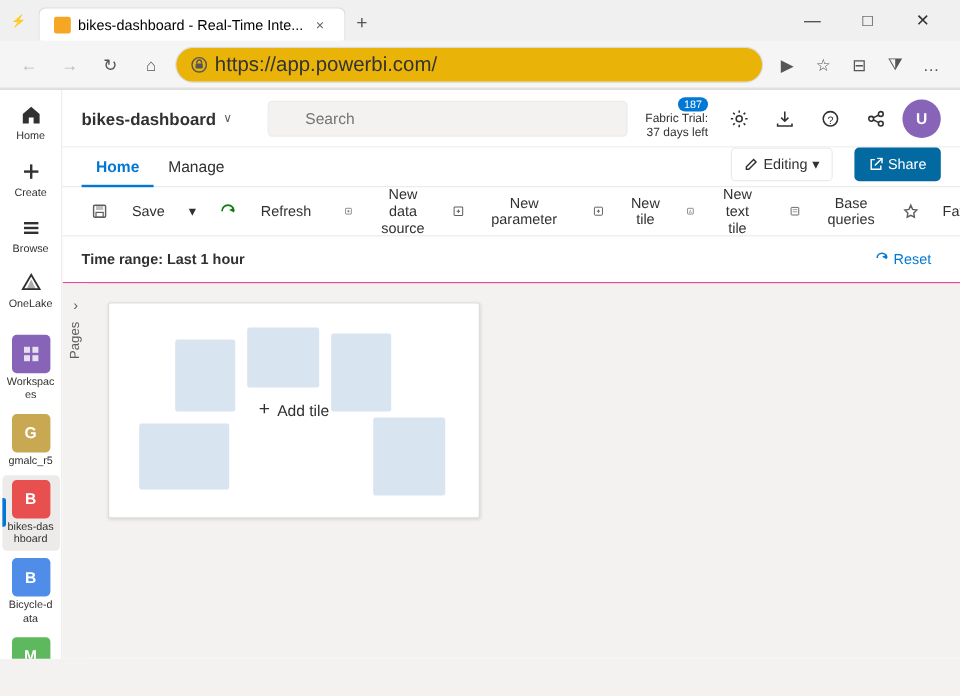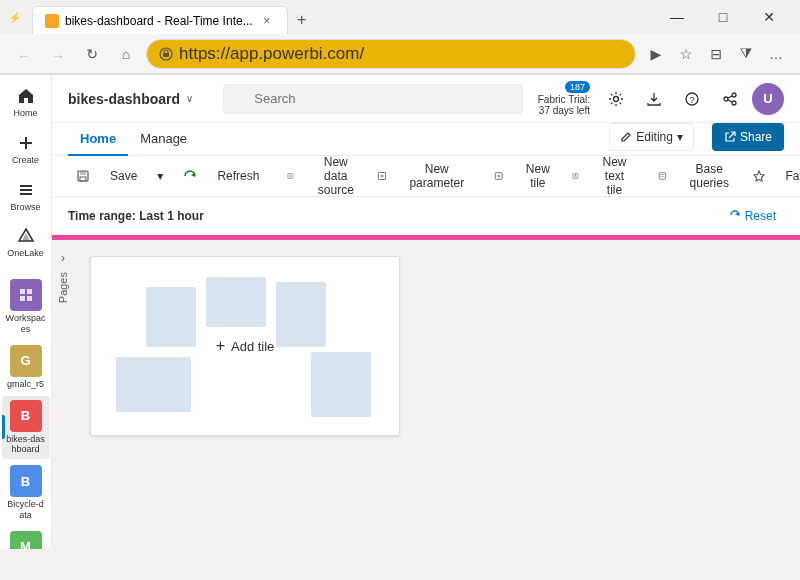--- a/index.html
+++ b/index.html
@@ -65,21 +65,21 @@
     .ribbon-actions { display: flex; align-items: center; padding: 6px 16px; gap: 4px; }
     .ribbon-btn { display: flex; align-items: center; gap: 20px; padding: 4px 8px; border: none; background: none; cursor: pointer; border-radius: 4px; font-size: 12px; color: #323130; height: 28px; }
     .ribbon-btn svg { color: #605e5c; }
     .ribbon-divider { width: 1px; height: 20px; background: #edebe9; margin: 0 2px; }
     .ribbon-right { margin-left: auto; display: flex; align-items: flex-start; gap: 18px; }
     .editing-btn { display: flex; align-items: center; gap: 4px; padding: 4px 10px; border: 1px solid #edebe9; border-radius: 4px; cursor: pointer; font-size: 12px; color: #323130; background: #fff; height: 28px; }
     .share-btn { display: flex; align-items: center; gap: 4px; padding: 4px 12px; background: #0369a1; color: white; border: none; border-radius: 4px; cursor: pointer; font-size: 12px; height: 28px; }
 
     
     .dashboard-content { flex: 1; display: flex; flex-direction: column; background: #f3f2f1; overflow: hidden; }
-    .dashboard-toolbar { display: flex; align-items: center; padding: 8px 16px; background: #fff; border-bottom: 5px solid #ec4899; }
+    .dashboard-toolbar { display: flex; align-items: center; padding: 8px 16px; background: #fff; border-bottom: 1px solid #ec4899; }
     .time-range { font-size: 12px; color: #323130; }
     .time-range span { font-weight: 600; }
     .reset-btn { margin-left: auto; display: flex; align-items: flex-start; gap: 4px; padding: 4px 8px; border: none; background: none; cursor: pointer; font-size: 12px; color: #0078d4; }
 
     .dashboard-workspace { flex: 1; display: flex; overflow: hidden; }
     .pages-sidebar { width: 22px; background: #f3f2f1; display: flex; flex-direction: column; align-items: center; padding-top: 8px; }
     .pages-label { writing-mode: vertical-rl; transform: rotate(180deg); font-size: 11px; color: #605e5c; margin-top: 4px; }
     .pages-toggle { width: 20px; height: 20px; display: flex; align-items: center; justify-content: center; cursor: pointer; color: #605e5c; font-size: 12px; }
 
     .canvas-area { flex: 1; padding: 16px; overflow: auto; display: flex; justify-content: flex-start; align-items: flex-start; }

